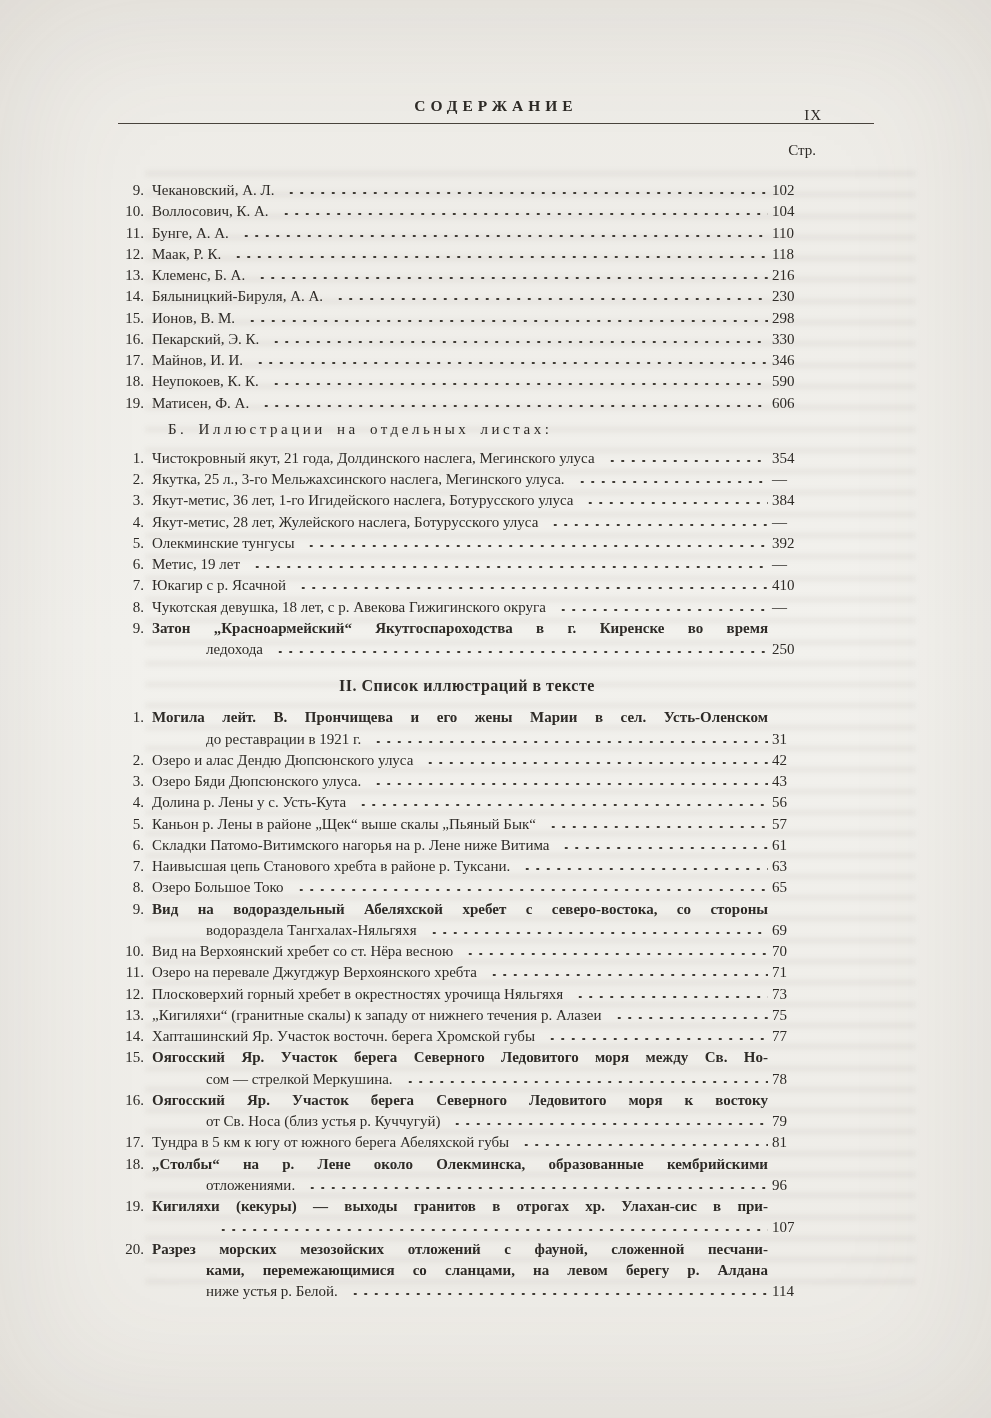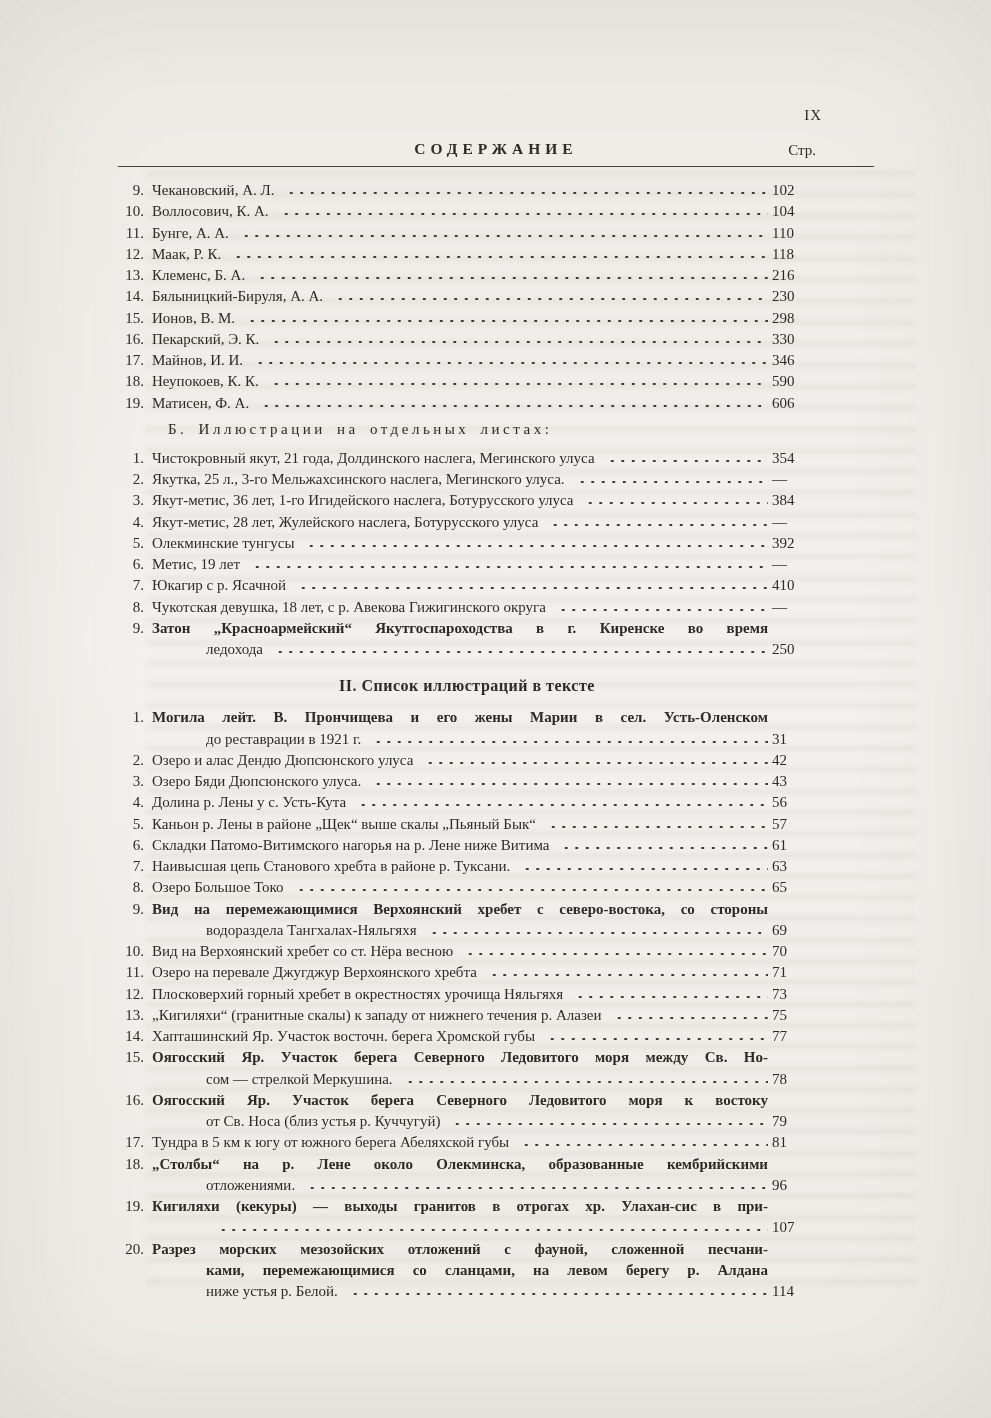--- a/index.html
+++ b/index.html
@@ -28,21 +28,20 @@
     pointer-events:none;
   }
 
   .header { position:absolute; left:118px; top:96px; width:756px; }
   .header-title {
     text-align:center;
     font-weight:bold;
     font-size:15.5px;
     letter-spacing:5px;
     line-height:20px;
-    margin-top:43px;
   }
   .folio { position:absolute; right:52px; top:11px; font-size:15px; letter-spacing:1px; }
   .rule { margin-top:7px; border-top:1.6px solid #49443d; }
 
   .toc { position:absolute; left:118px; top:140px; width:698px; }
   .str-label { text-align:right; line-height:21px; margin-bottom:19px; }
 
   .toc-line { display:flex; align-items:baseline; line-height:21.25px; }
   .toc-line.mid { padding-right:48px; }
   .num { flex:0 0 26px; text-align:right; margin-right:8px; white-space:nowrap; }
@@ -326,21 +325,21 @@
           <div class="toc-line">
             <span class="num">8.</span>
             <span class="txt">Озеро Большое Токо</span>
             <span class="leader"></span>
             <span class="pg">65</span>
           </div>
         </div>
         <div class="toc-entry">
           <div class="toc-line mid">
             <span class="num">9.</span>
-            <span class="txt">Вид на перемежающимися Верхоянский хребет с северо-востока, со стороны</span>
+            <span class="txt">Вид на водораздельный Абеляхской хребет с северо-востока, со стороны</span>
           </div>
           <div class="toc-line">
             <span class="contpad"></span>
             <span class="txt">водораздела Тангхалах-Няльгяхя</span>
             <span class="leader"></span>
             <span class="pg">69</span>
           </div>
         </div>
         <div class="toc-entry">
           <div class="toc-line">

